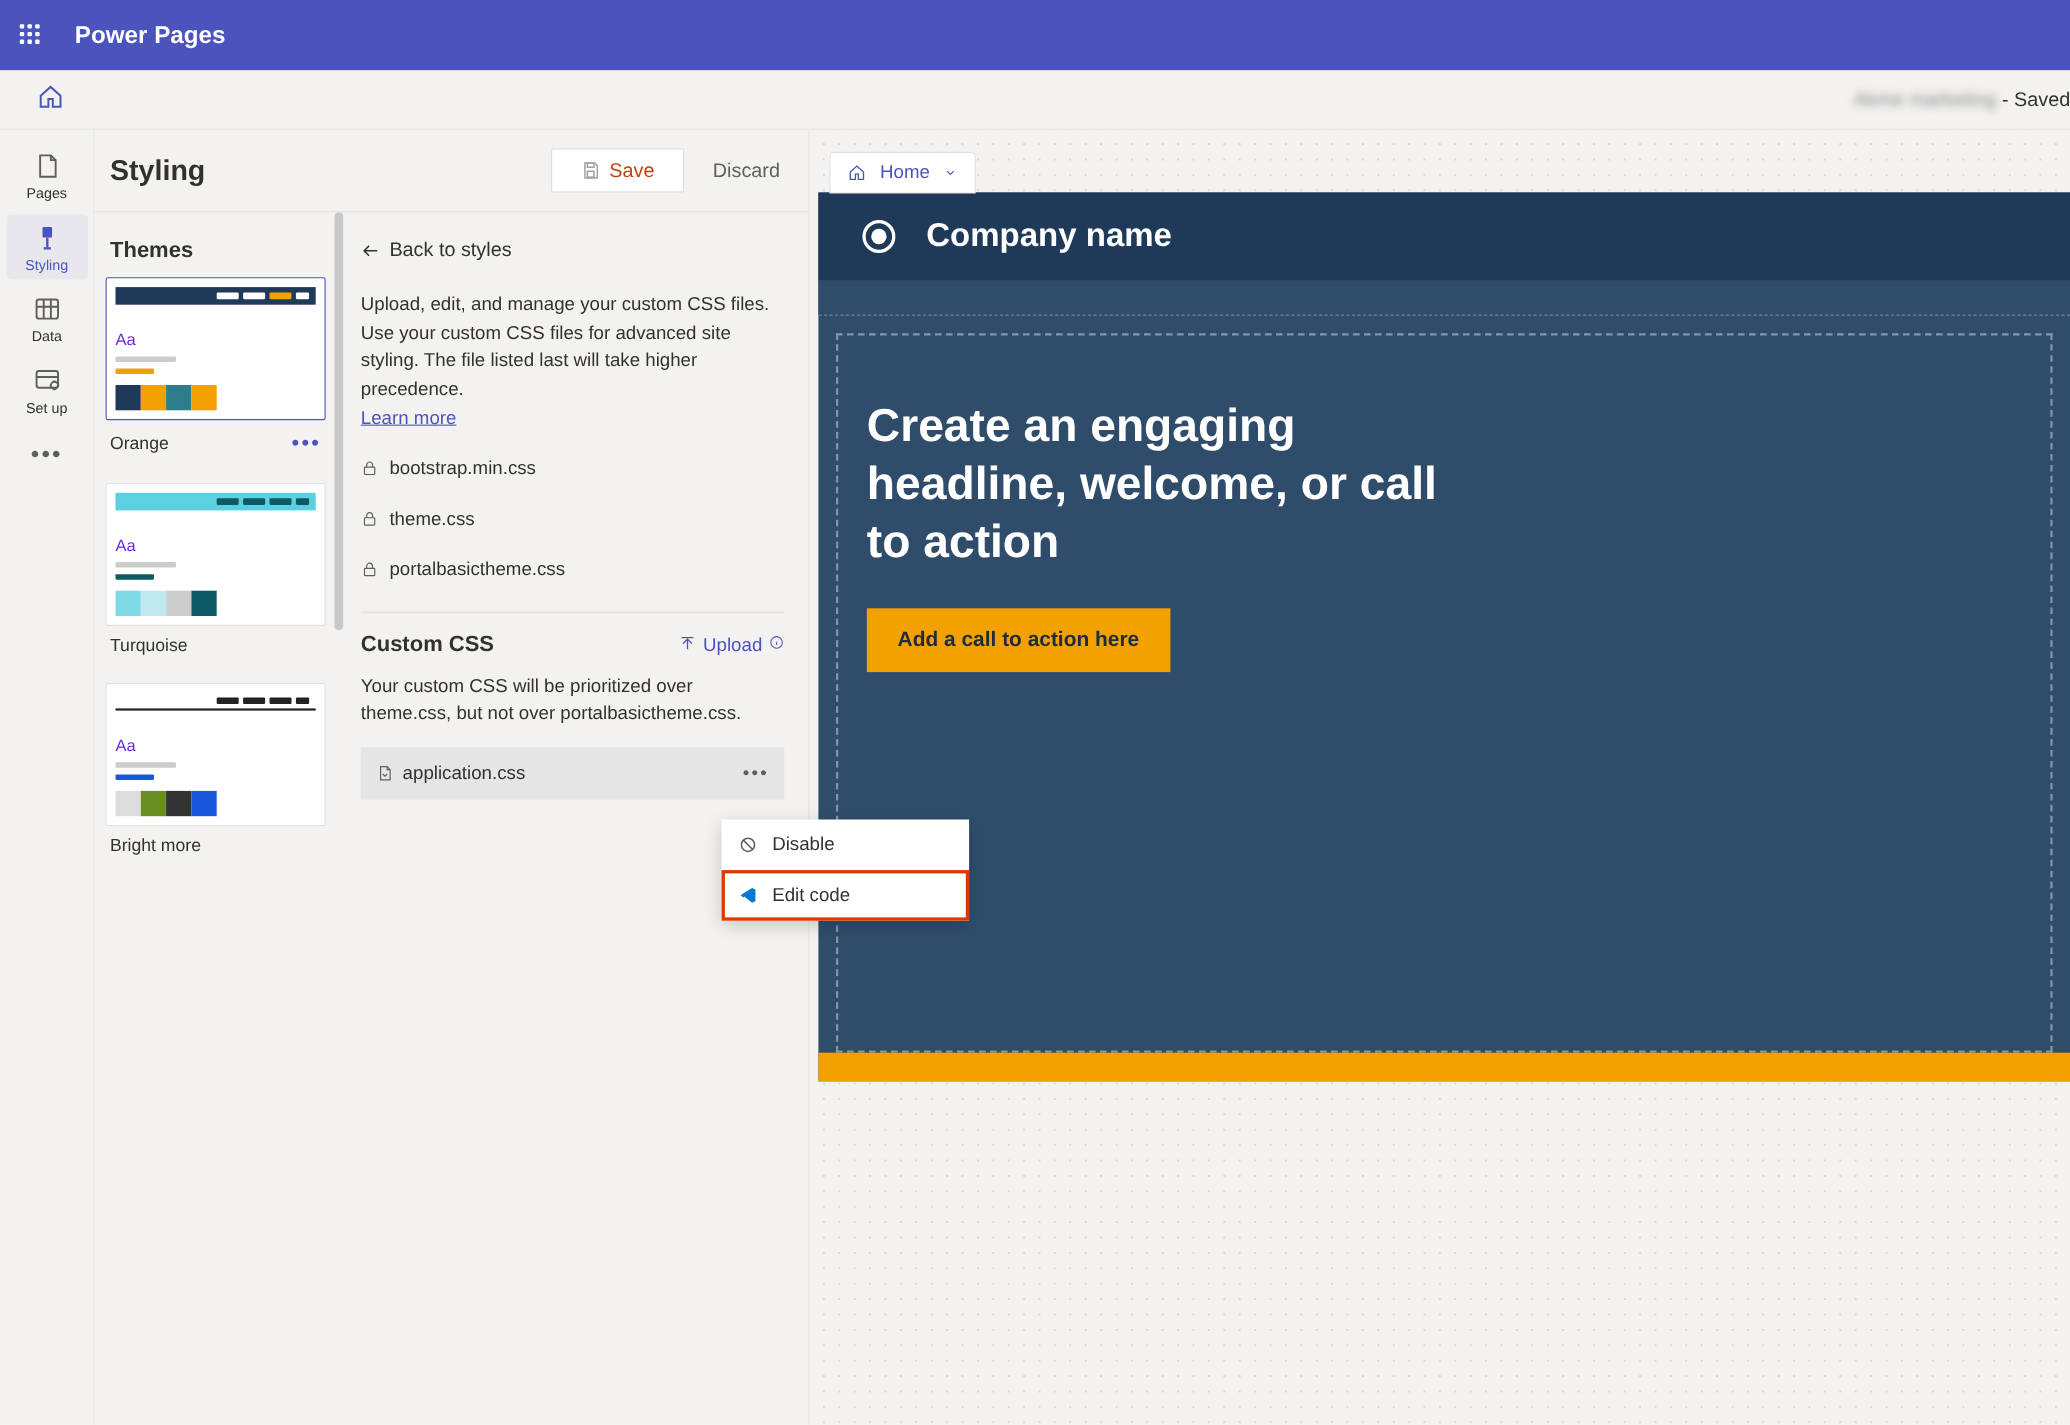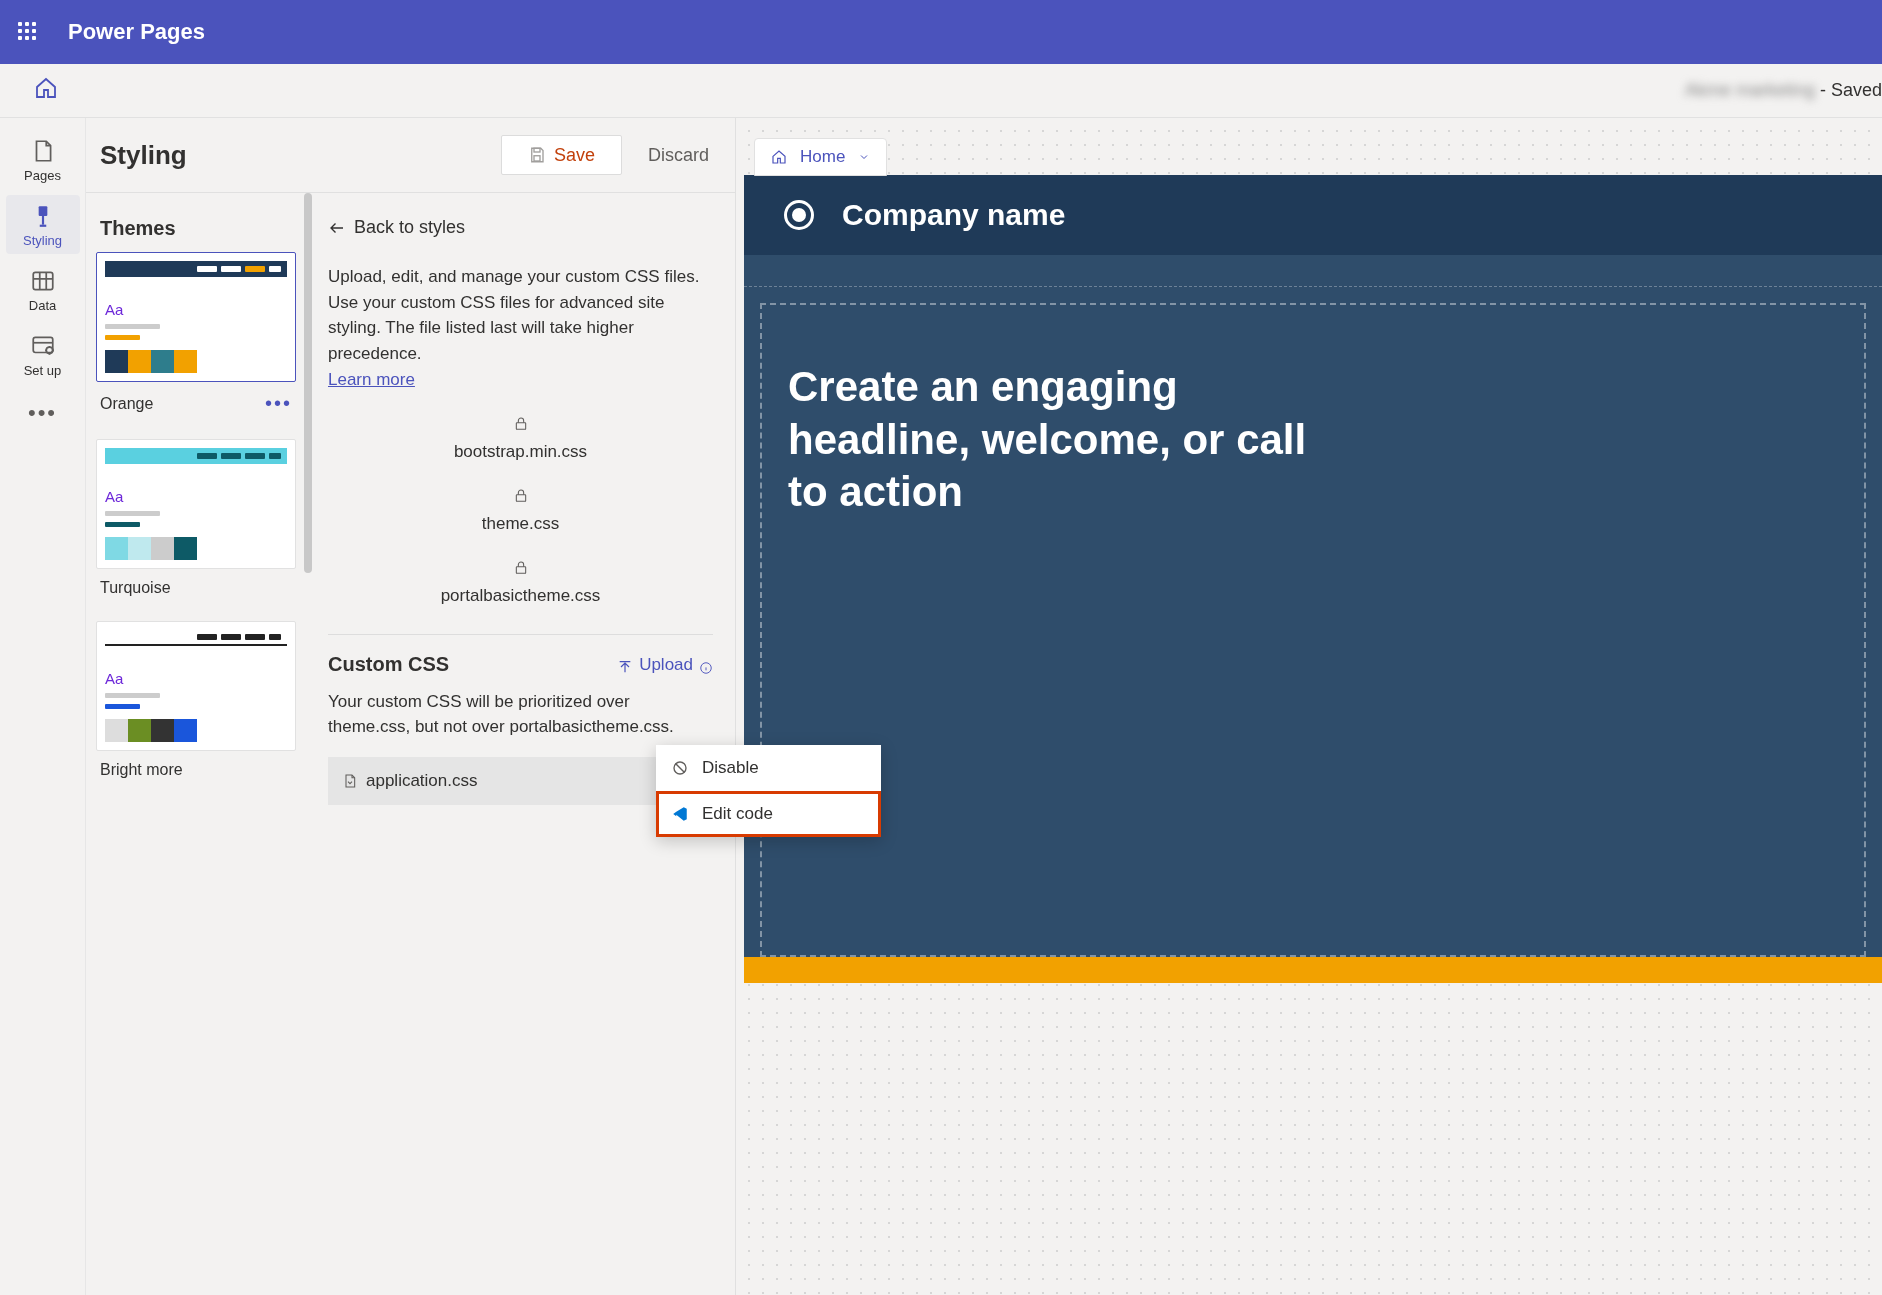--- a/index.html
+++ b/index.html
@@ -173,26 +173,26 @@
     border: 1px solid #dcdcdc;
     background: #fff;
     color: #c2410c;
     border-radius: 2px;
   }
   .detail-actions .btn.discard { background: transparent; border: none; color: #605e5c; }
   .detail-body { padding: 24px 22px 10px; position: relative; }
   .back-link { display: flex; align-items: center; gap: 8px; color: #323130; font-size: 18px; cursor: pointer; margin-bottom: 26px; }
   .desc { font-size: 17px; color: #323130; line-height: 1.5; }
   .learn { color: #4b53bc; text-decoration: underline; cursor: pointer; display: inline-block; margin-top: 4px; font-size: 17px; }
-  .file-item { display: flex; align-items: center; gap: 10px; font-size: 17px; color: #323130; margin-top: 26px; flex-direction: column; }
+  .file-item { display: flex; align-items: center; gap: 10px; font-size: 17px; color: #323130; margin-top: 26px; }
   .lock-icon { width: 16px; }
   .section-divider { border-top: 1px solid #ddd; margin: 28px 0 18px; }
   .custom-hdr-row { display: flex; align-items: center; justify-content: space-between; }
   .custom-hdr { font-size: 20px; font-weight: 700; color: #323130; }
-  .upload-link { color: #4b53bc; font-size: 17px; display: flex; align-items: flex-end; gap: 6px; cursor: pointer; }
+  .upload-link { color: #4b53bc; font-size: 17px; display: flex; align-items: flex-start; gap: 6px; cursor: pointer; }
   .custom-desc { font-size: 17px; color: #323130; line-height: 1.45; margin-top: 14px; }
   .custom-file {
     background: #e5e5e5;
     height: 48px;
     display: flex;
     align-items: center;
     padding: 0 14px;
     font-size: 17px;
     color: #323130;
     gap: 8px;
@@ -565,18 +565,19 @@
     </div>
 
     <div class="preview-frame">
       <div class="pf-topbar">
         <div class="pf-logo"></div>
         <div class="pf-company">Company name</div>
       </div>
       <div class="pf-band"></div>
       <div class="pf-hero">
         <h2>Create an engaging headline, welcome, or call to action</h2>
+        <div class="pf-cta">Add a call to action here</div>
       </div>
       <div class="pf-bottombar"></div>
     </div>
   </div>
 
 </div>
 
 </body></html>

